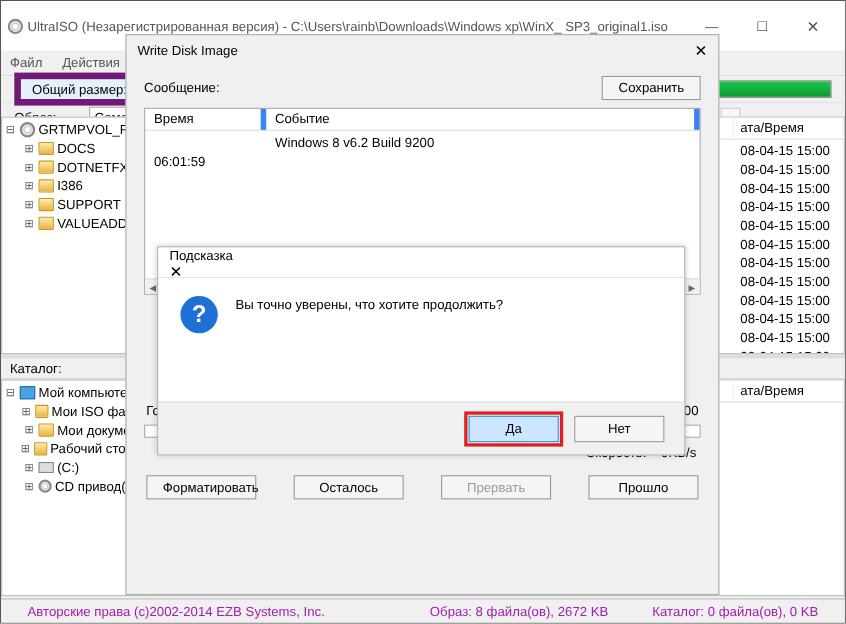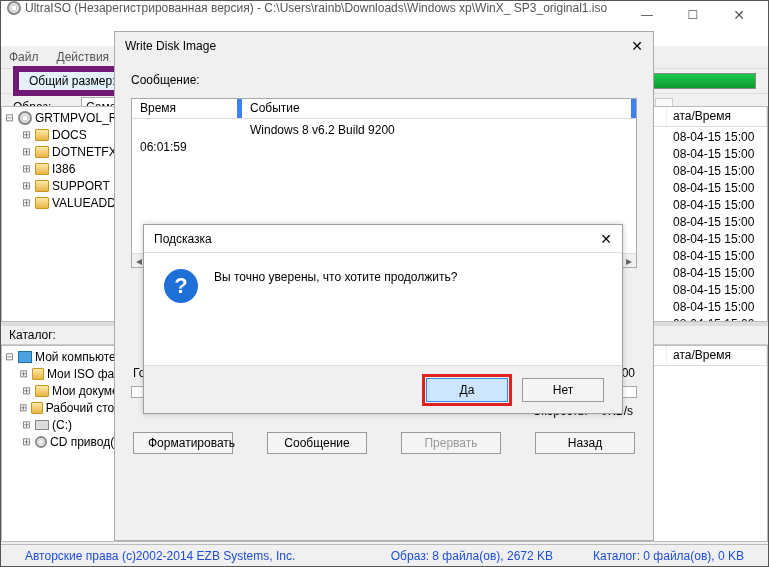--- a/index.html
+++ b/index.html
@@ -1,19 +1,19 @@
 <!DOCTYPE html>
 <html><head>
 <meta charset="utf-8">
 <style>
 * { box-sizing: border-box; margin: 0; padding: 0; font-family: "Segoe UI", Tahoma, sans-serif; font-size: 12px; }
 body { background: #fff; width: 769px; height: 567px; overflow: hidden; position: relative; }
 
 .main-window { width: 769px; height: 567px; border: 1px solid #555; background: #f0f0f0; position: relative; }
-.titlebar { height: 45px; display: flex; padding: 0 6px; background: #fff; color: #555; }
+.titlebar { height: 45px; display: flex; align-items: center; padding: 0 6px; background: #fff; color: #555; }
 .titlebar .spacer { flex: 1; }
 .win-btn { width: 46px; height: 28px; display: flex; align-items: center; justify-content: center; color: #555; }
 
 .menubar { height: 22px; display: flex; align-items: center; padding: 0 8px; gap: 18px; color: #555; background: #f0f0f0; }
 
 .toolbar-row { height: 26px; display: flex; align-items: center; padding: 0 12px; gap: 8px; border-top: 1px solid #ddd; border-bottom: 1px solid #ddd; background: #f0f0f0; }
 .toolbar-label-box { border: 6px solid #701a75; background: #e4f0fb; padding: 2px 10px; }
 .size-bar { flex: 1; height: 16px; background: linear-gradient(to bottom, #1cc94a, #0a9930); border: 1px solid #888; }
 
 .image-row { height: 26px; display: flex; align-items: center; padding: 0 12px; gap: 8px; background: #f0f0f0; }
@@ -35,21 +35,21 @@
 .tree-item { display: flex; align-items: center; height: 17px; gap: 3px; white-space: nowrap; }
 .tree-item .exp { width: 11px; text-align: center; color: #666; font-size: 10px; }
 .indent { width: 14px; }
 .folder-icon { width: 14px; height: 12px; background: linear-gradient(#ffe9a8, #e8b544); border: 1px solid #c89820; border-radius: 1px; display: inline-block; }
 .cd-icon { width: 14px; height: 14px; border: 2px solid #888; border-radius: 50%; background: radial-gradient(circle, #fff 30%, #ccc 35%, #eee 70%); display: inline-block; }
 .pc-icon { width: 14px; height: 12px; background: #4aa3df; border: 1px solid #2070a8; display: inline-block; }
 .drive-icon { width: 14px; height: 10px; background: #ddd; border: 1px solid #888; display: inline-block; }
 
 .catalog-label { padding: 2px 8px; background: #f0f0f0; border-bottom: 1px solid #ccc; }
 
-.statusbar { position: absolute; bottom: 0; left: 0; right: 0; height: 22px; border-top: 1px solid #bbb; background: #f0f0f0; display: flex; align-items: center; padding: 0 24px; gap: 40px; color: #1d4ed8; }
+.statusbar { position: absolute; bottom: 0; left: 0; right: 0; height: 22px; border-top: 1px solid #bbb; background: #f0f0f0; display: flex; align-items: center; padding: 0 24px; gap: 40px; color: #a21caf; }
 
 
 .write-dialog { position: absolute; top: 30px; left: 113px; width: 540px; height: 510px; background: #f0f0f0; border: 1px solid #aaa; z-index: 10; }
 .dlg-title { height: 28px; display: flex; align-items: center; padding: 0 10px; font-size: 13px; }
 .dlg-title .spacer { flex: 1; }
 .dlg-body { padding: 8px 16px; }
 .msg-row { display: flex; align-items: center; height: 24px; }
 .msg-row .lbl { flex: 1; }
 .btn { height: 22px; padding: 0 14px; border: 1px solid #999; background: #f5f5f5; cursor: pointer; }
 .btn[disabled] { color: #999; }
@@ -60,21 +60,21 @@
 .log-row { display: flex; height: 17px; padding: 0 8px; }
 .log-row .t { width: 110px; }
 .progress-row { display: flex; align-items: center; gap: 20px; padding: 6px 2px; }
 .progress-track { flex: 1; height: 12px; border: 1px solid #aaa; background: #fff; }
 .speed-row { text-align: right; padding: 6px 4px; }
 .btn-row { display: flex; gap: 34px; justify-content: center; padding: 8px 0; }
 .btn-row .btn { width: 100px; }
 
 
 .confirm { position: absolute; top: 192px; left: 28px; width: 480px; height: 190px; border: 1px solid #a0a0a0; background: #fff; z-index: 20; box-shadow: 0 0 6px rgba(0,0,0,0.2); }
-.confirm-title { height: 28px; background: #fff; display: flex; align-items: center; padding: 0 10px; border-bottom: 1px solid #ddd; }
+.confirm-title { height: 28px; background: #fff; display: flex; align-items: flex-start; padding: 0 10px; border-bottom: 1px solid #ddd; flex-direction: column; }
 .confirm-title .spacer { flex: 1; }
 .confirm-body { padding: 16px 20px 10px; display: flex; gap: 16px; background: #fff; height: 112px; }
 .info-icon { width: 34px; height: 34px; border-radius: 50%; background: #1e6fd6; color: #fff; font-size: 22px; font-weight: bold; display: flex; align-items: center; justify-content: center; flex-shrink: 0; }
 .confirm-text p { margin-bottom: 12px; line-height: 1.35; }
 .confirm-buttons { height: 48px; background: #f0f0f0; border-top: 1px solid #ddd; display: flex; align-items: center; justify-content: flex-end; gap: 14px; padding: 0 18px; }
 .confirm-buttons .btn { width: 82px; height: 24px; }
 .highlight-yes { outline: 3px solid #e02020; outline-offset: 1px; background: #cde6ff; border: 1px solid #2f8de4; }
 
 .x-icon { font-size: 14px; font-weight: 300; }
 .scrollbar-h { position: absolute; bottom: 0; left: 0; right: 0; height: 14px; background: #f0f0f0; border-top: 1px solid #ddd; display: flex; }
@@ -273,20 +273,21 @@
 
   <div class="write-dialog">
     <div class="dlg-title">
       <span>Write Disk Image</span>
       <span class="spacer"></span>
       <span class="x-icon">✕</span>
     </div>
     <div class="dlg-body">
       <div class="msg-row">
         <span class="lbl">Сообщение:</span>
+        <button class="btn">Сохранить</button>
       </div>
       <div class="log-area">
         <div class="log-header">
           <div class="col" style="width:110px">Время</div>
           <div class="col" style="flex:1">Событие</div>
         </div>
         <div class="log-body">
           <div class="log-row">
               <span class="t"></span>
               <span>Windows 8 v6.2 Build 9200</span>
@@ -314,23 +315,23 @@
         <span>Осталось:</span>
         <span>00:00:00</span>
       </div>
       <div class="progress-track"></div>
       <div class="speed-row">
         <span>Скорость:</span>&nbsp;&nbsp;&nbsp;
         <span>0KB/s</span>
       </div>
       <div class="btn-row">
         <button class="btn">Форматировать</button>
-        <button class="btn">Сообщение</button>
+        <button class="btn">Осталось</button>
         <button class="btn" disabled="">Прервать</button>
-        <button class="btn">Назад</button>
+        <button class="btn">Прошло</button>
       </div>
     </div>
 
     <div class="confirm">
       <div class="confirm-title">
         <span>Подсказка</span>
         <span class="spacer"></span>
         <span class="x-icon">✕</span>
       </div>
       <div class="confirm-body">

